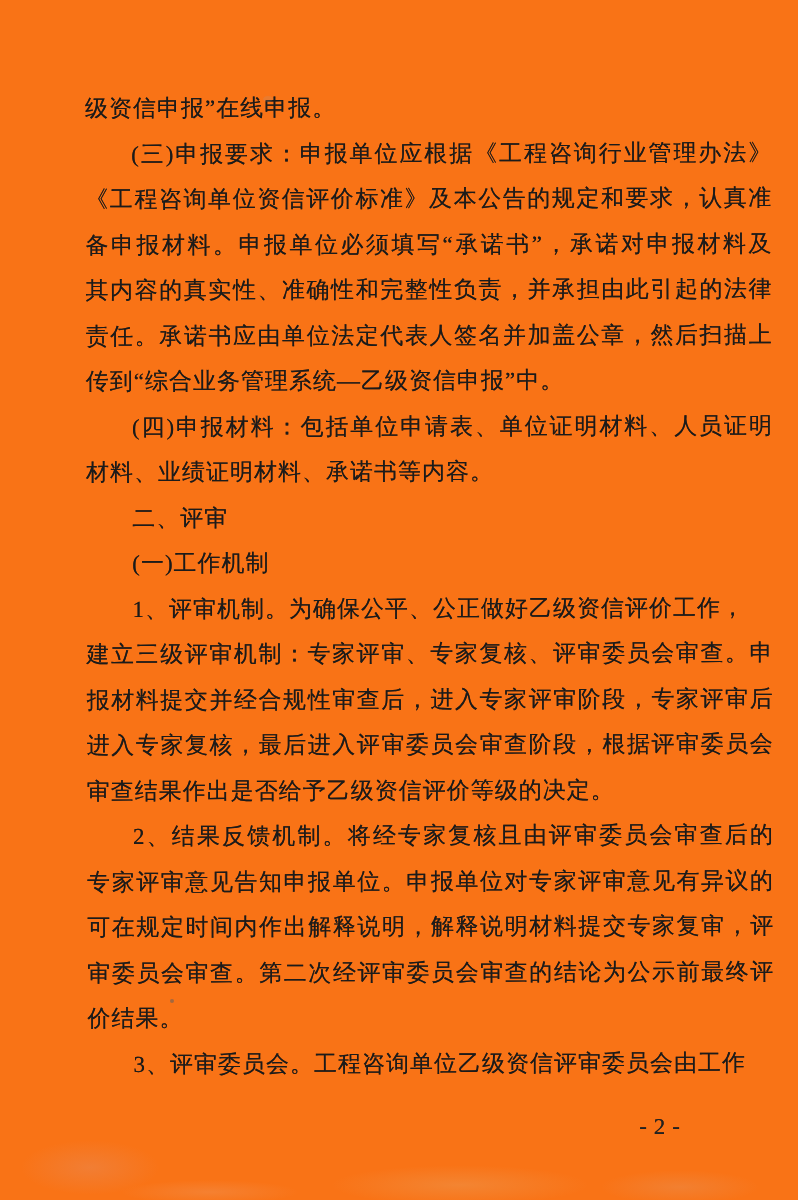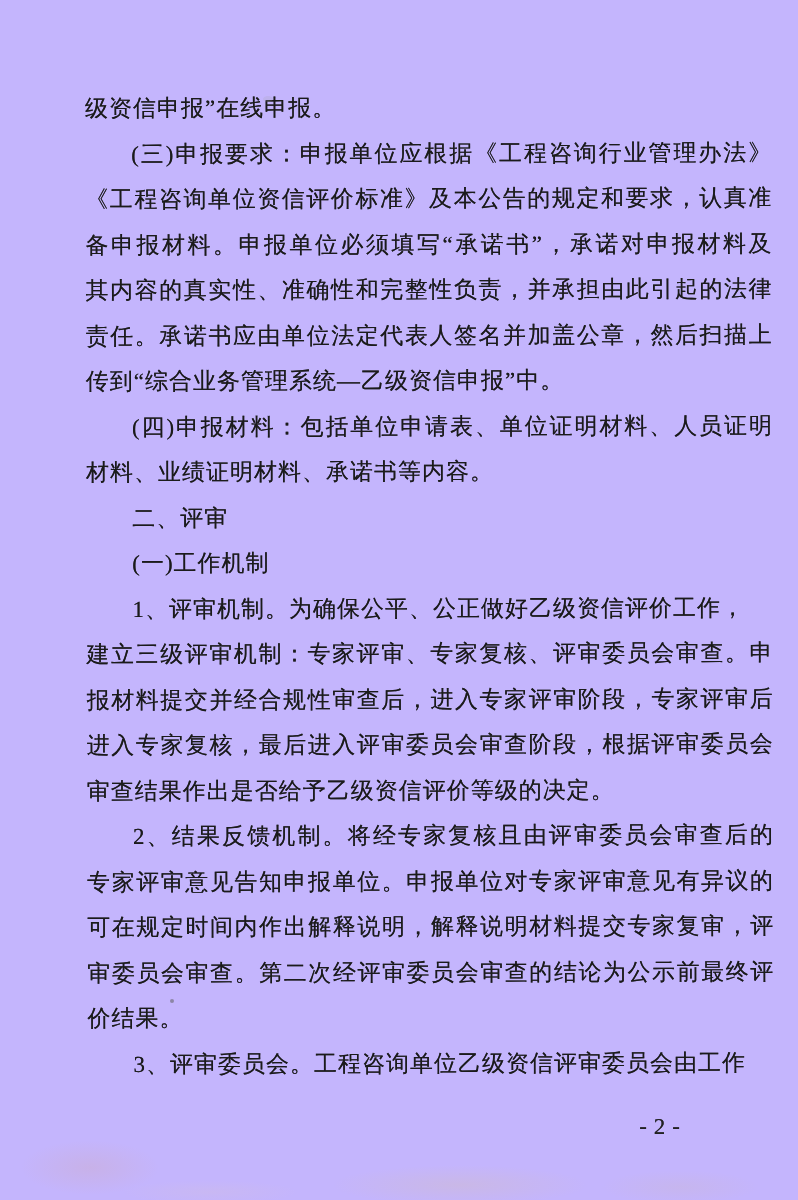--- a/index.html
+++ b/index.html
@@ -4,21 +4,21 @@
 <style>
   html, body {
     margin: 0;
     padding: 0;
     background: #ffffff;
   }
   .page {
     position: relative;
     width: 798px;
     height: 1200px;
-    background: #c4b5fd;
+    background: #f97316;
     overflow: hidden;
     font-family: "Liberation Serif", "DejaVu Serif", serif;
     color: #1b1b1b;
   }
   
   .text-block {
     position: absolute;
     left: 85px;
     top: 86px;
     width: 686px;

